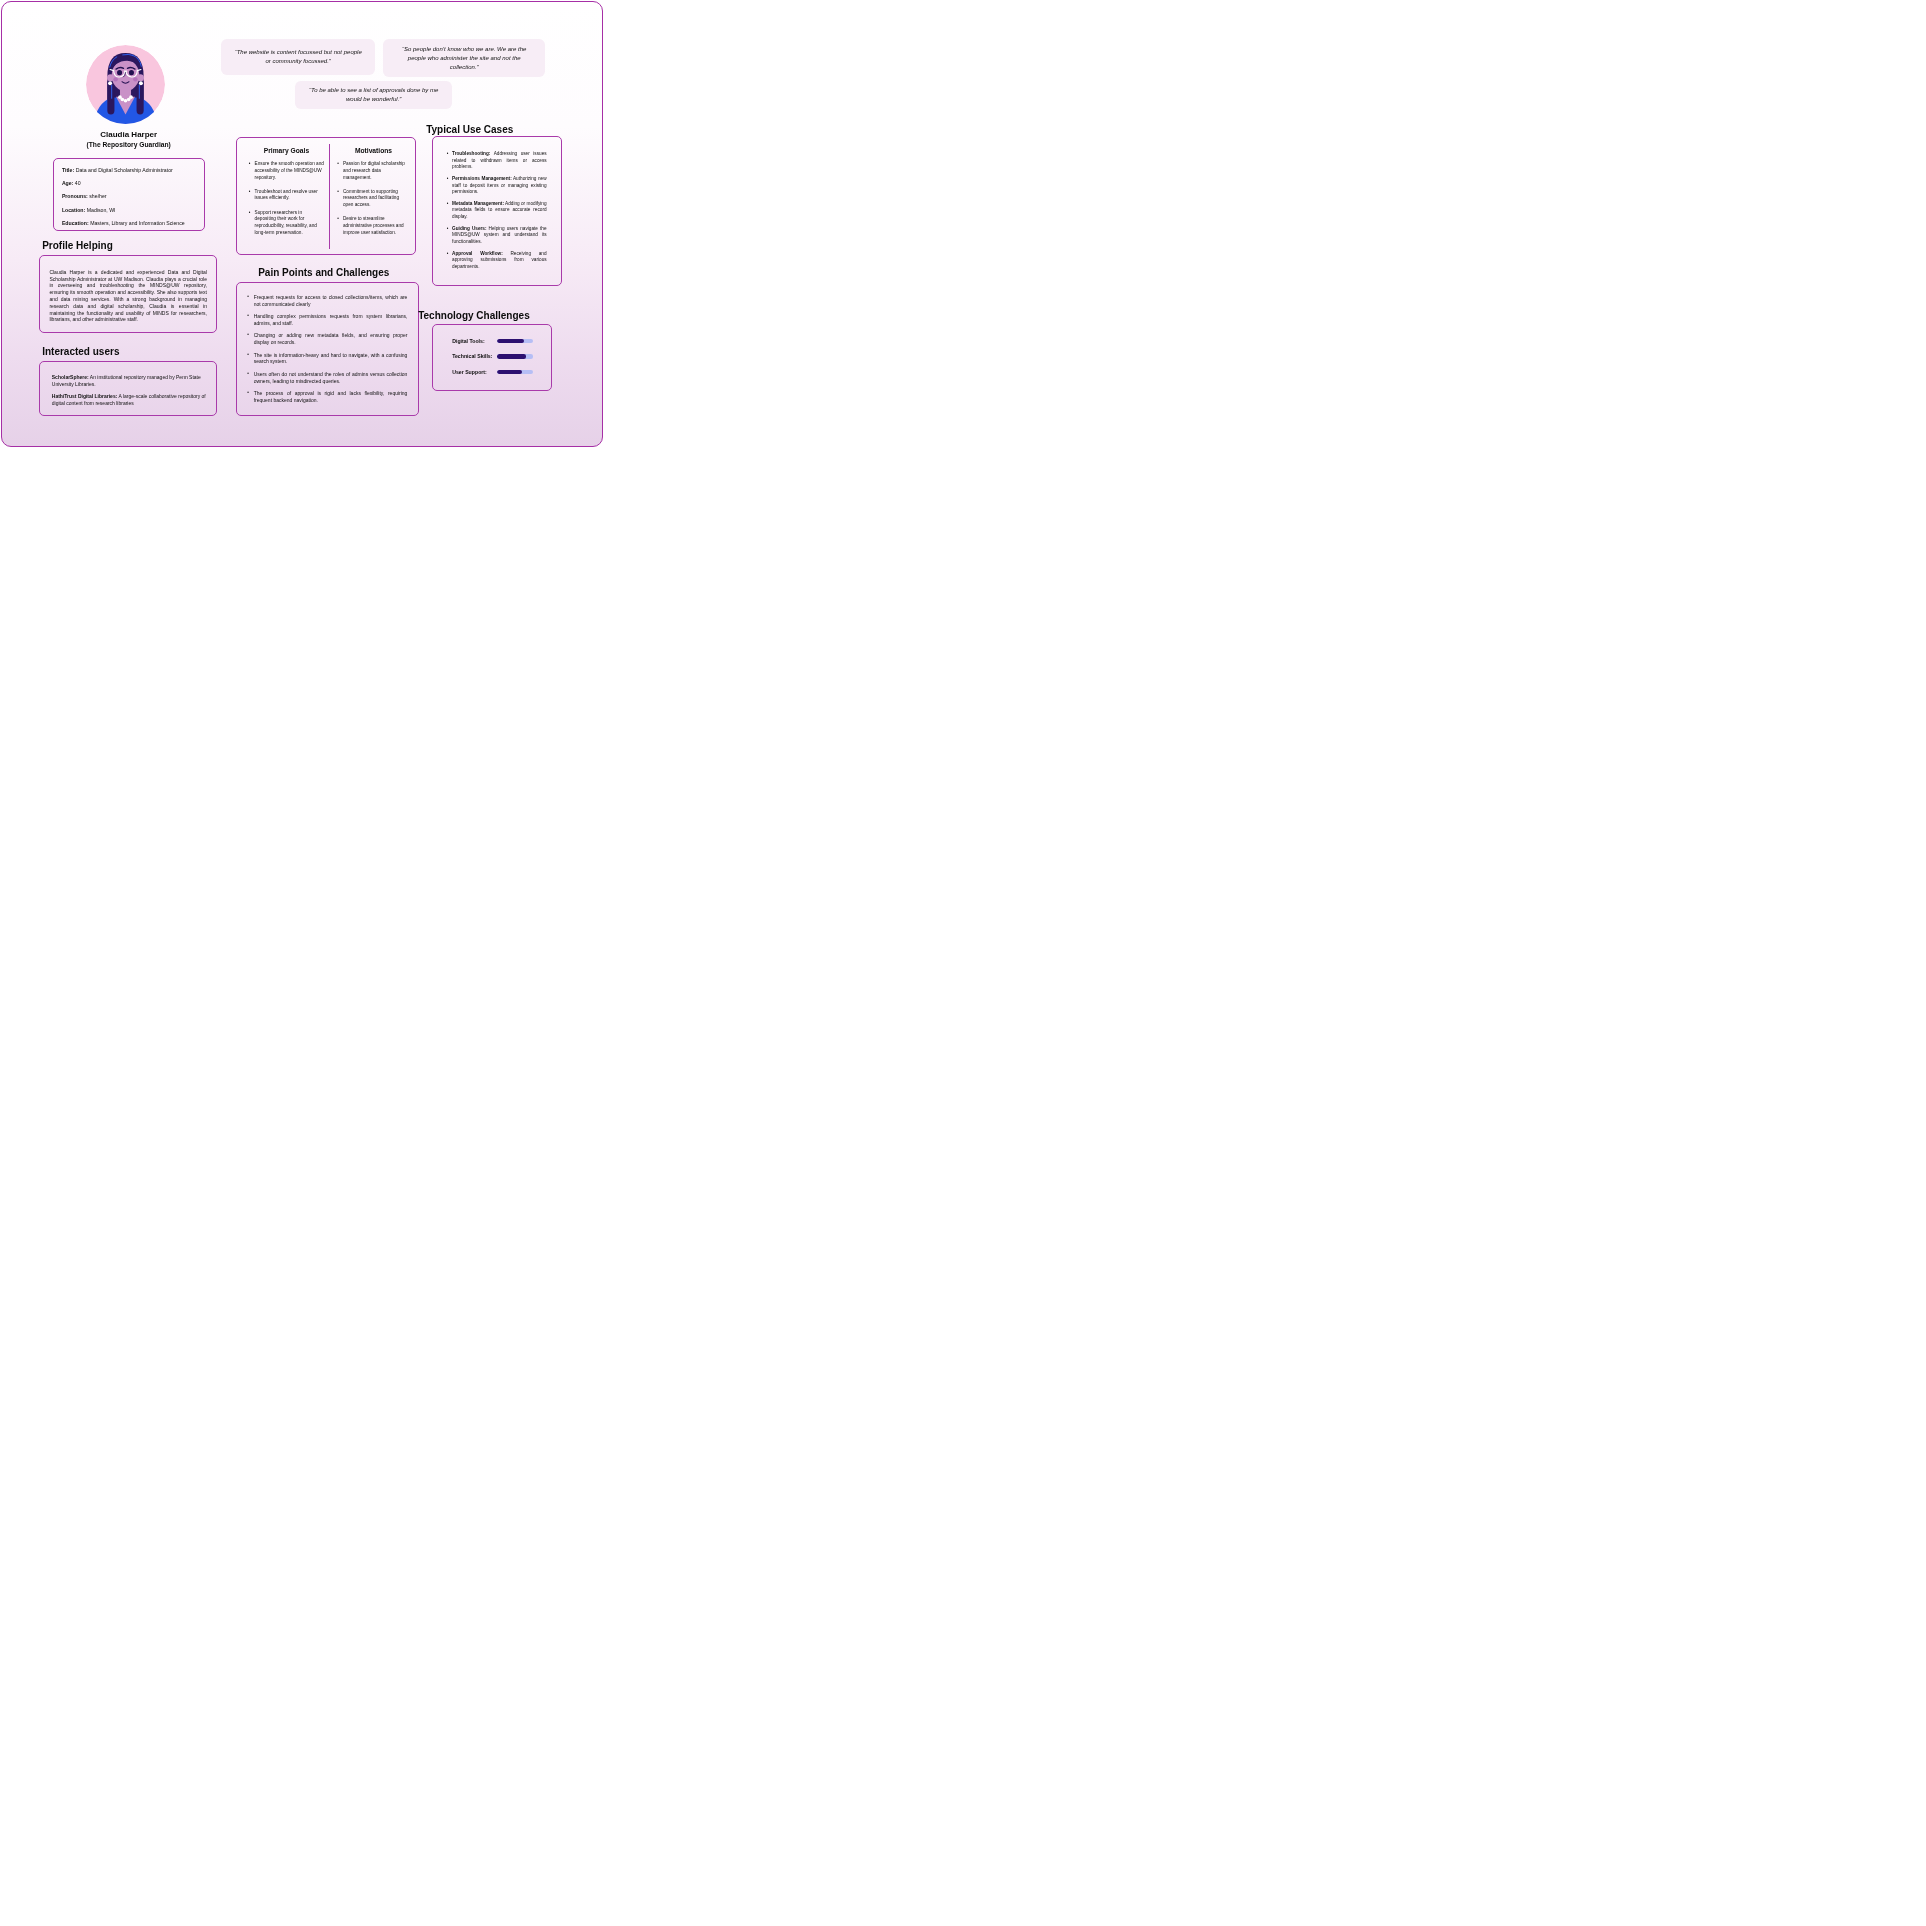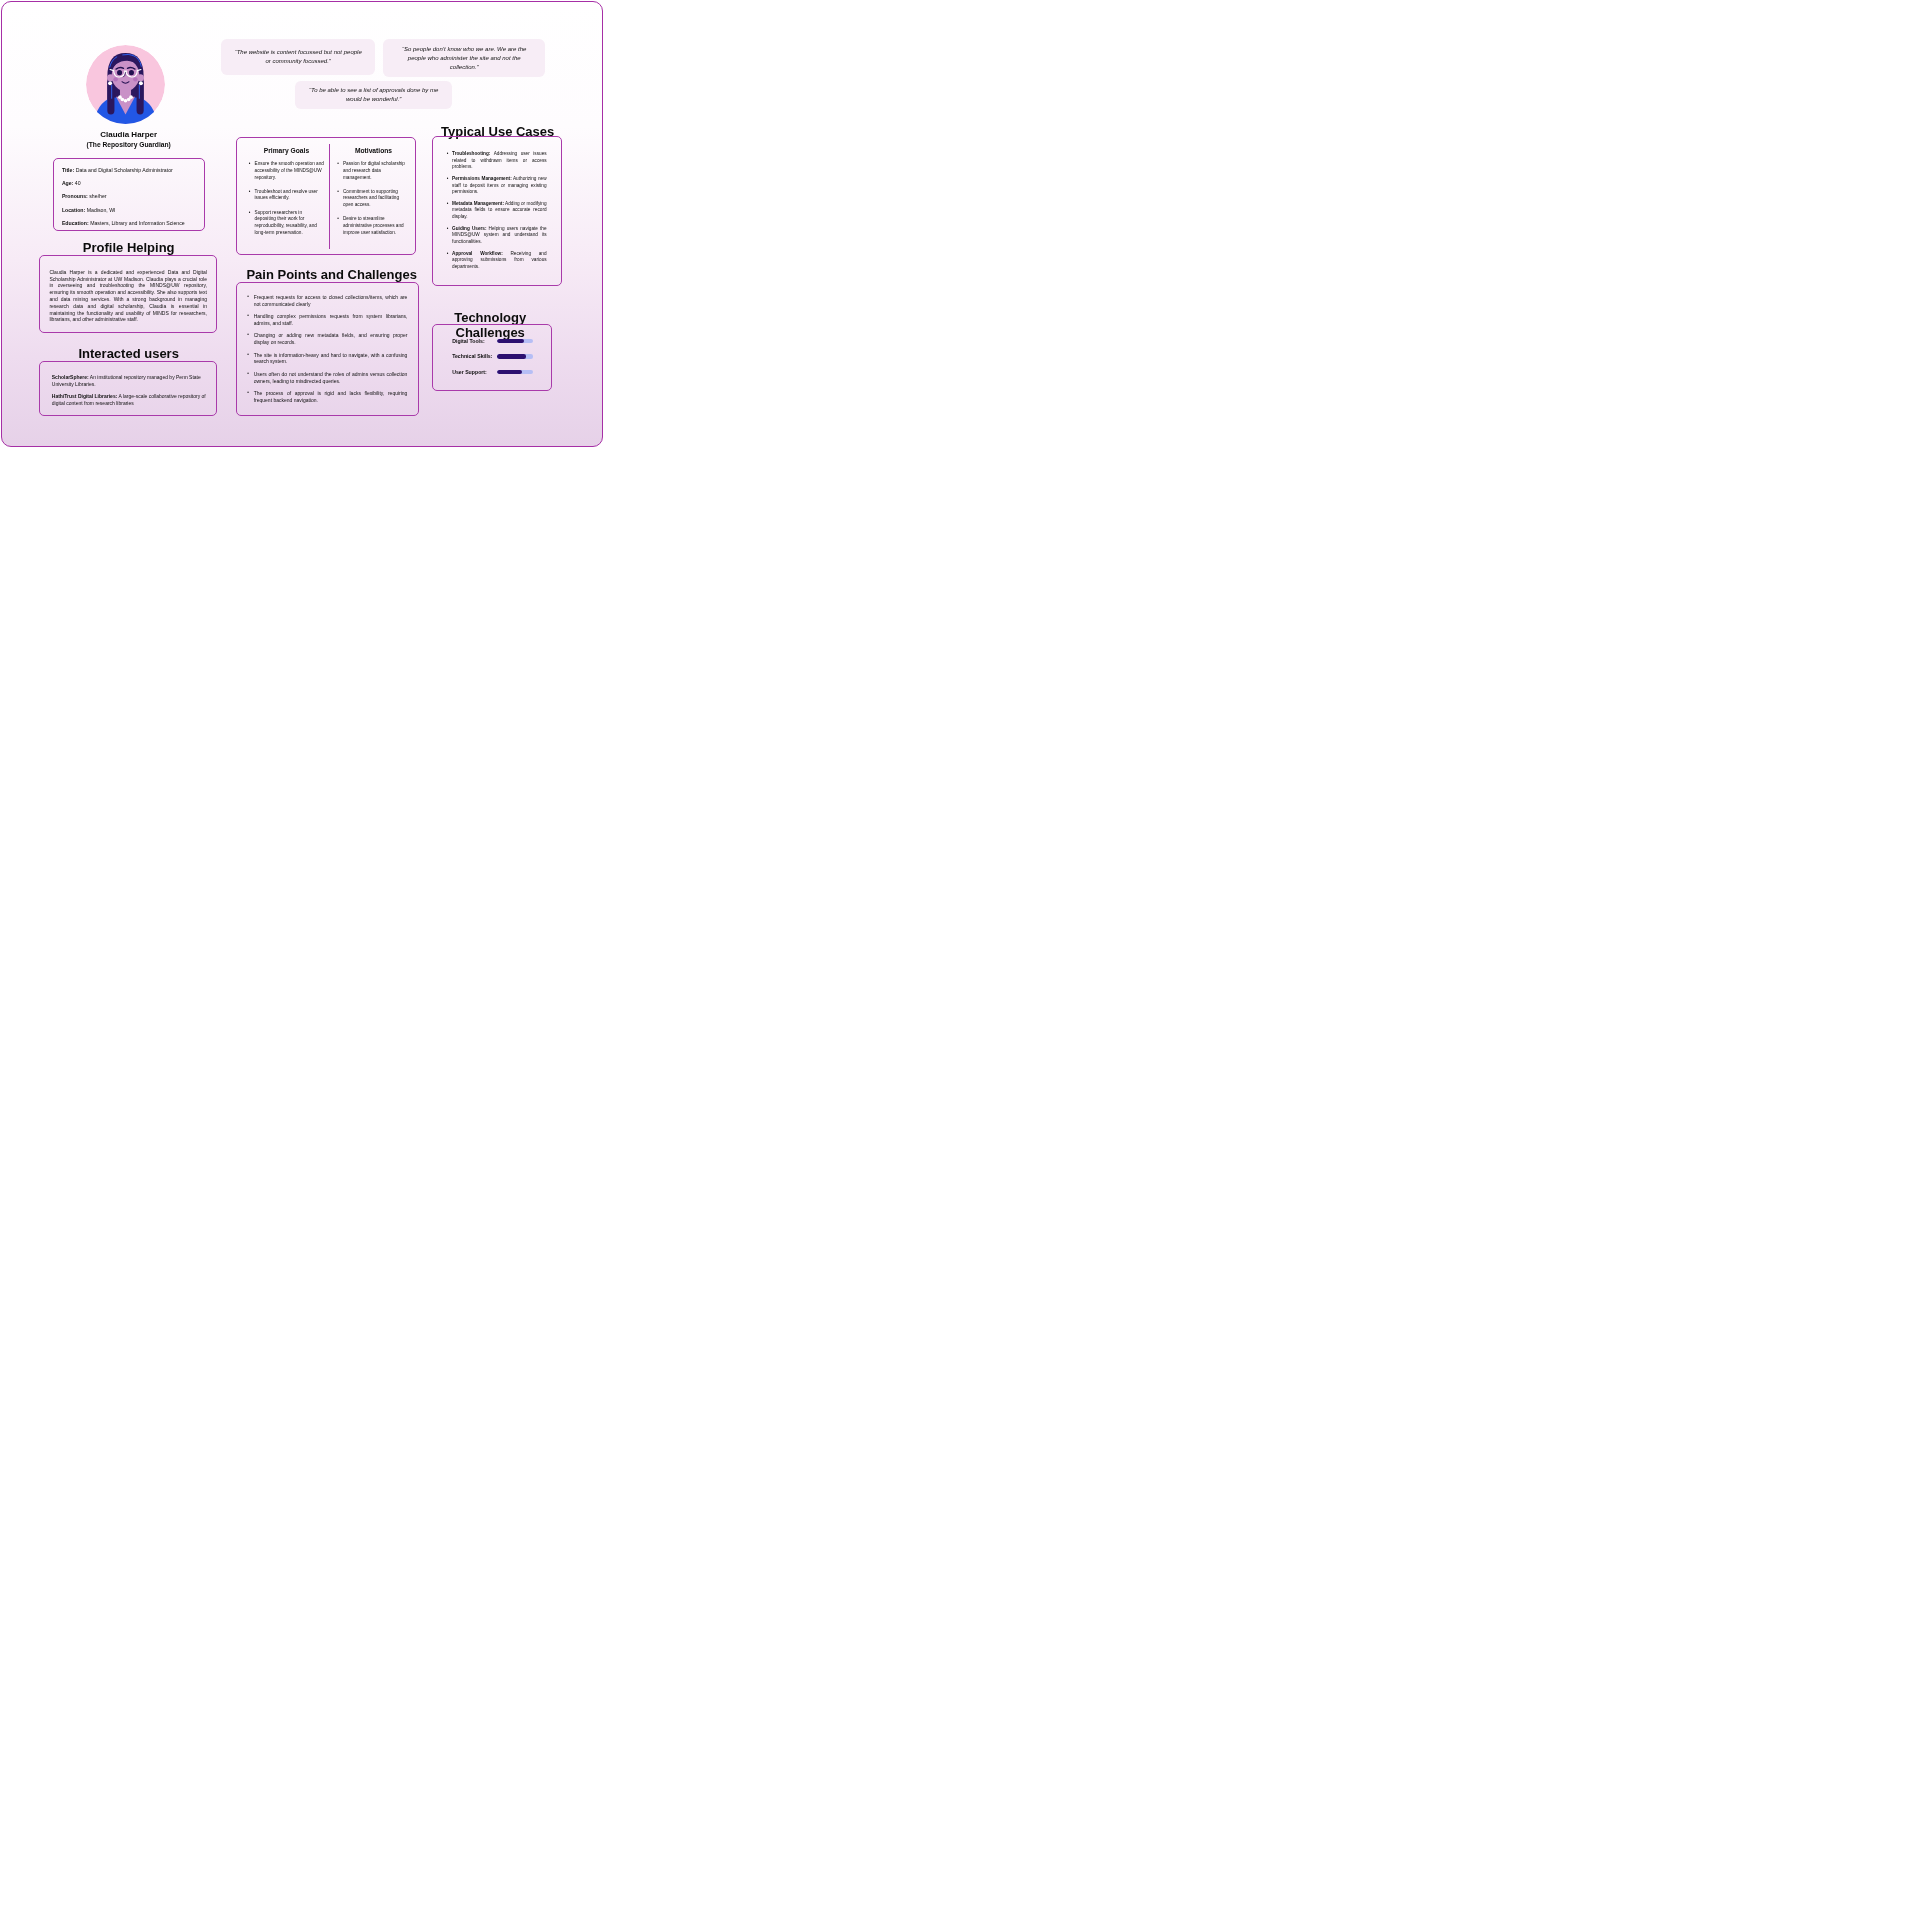--- a/index.html
+++ b/index.html
@@ -16,21 +16,21 @@
   .avatar { left:84px; top:43px; width:79px; height:79px; }
   .name-block { left:40px; top:128px; width:173px; text-align:center; color:#0d0d0d; }
   .persona-name { font-size:8px; font-weight:bold; }
   .persona-archetype { font-size:6.7px; font-weight:bold; margin-top:1.9px; }
   .card {
     border:0.7px solid #a93aaa; border-radius:5px; background:transparent;
   }
   .details-card { left:51px; top:156px; width:152px; height:73px; padding:7.7px 7px 4.6px 7.7px; }
   .detail-row { font-size:5.2px; color:#111; margin-bottom:7.3px; }
   .detail-row b { font-weight:bold; }
-  .section-heading { font-size:13px; font-weight:bold; color:#0c0c0c; text-align:center; }
+  .section-heading { font-size:10px; font-weight:bold; color:#0c0c0c; }
   .h-summary { left:40px; top:238px; width:173px; }
   .summary-card { left:37px; top:253px; width:178px; height:78px; padding:12.7px 9.2px 7.7px 9.2px; }
   .summary-text { font-size:5px; line-height:6.8px; text-align:justify; color:#111; }
   .h-interacted { left:40px; top:344px; width:173px; }
   .interacted-card { left:37px; top:359px; width:178px; height:55px; padding:12px 10px 6.2px 11.6px; }
   .interacted-item { font-size:5px; line-height:6.7px; color:#111; margin-bottom:5.8px; }
   .interacted-item b { font-weight:bold; }
 
   
   .quote-card {
@@ -46,21 +46,21 @@
   .goals-card { left:234px; top:135px; width:180px; height:118px; display:flex; }
   .goals-col { position:relative; padding-top:8.5px; }
   .goals-col-left { width:92px; padding-left:11.6px; padding-right:4.6px; }
   .goals-col-right { width:87px; padding-left:8.5px; padding-right:5.4px; }
   .goals-divider { position:absolute; left:92px; top:5.4px; bottom:5.4px; width:0.8px; background:#a93aaa; }
   .goals-heading { font-size:6.7px; font-weight:bold; text-align:center; color:#0c0c0c; margin-bottom:7.7px; }
   .blist .bullet { position:relative; padding-left:5.8px; font-size:4.7px; line-height:6.6px; color:#111; margin-bottom:7.7px; }
   .blist .bullet::before { content:"\2022"; position:absolute; left:0; top:0; font-size:4.6px; }
 
   
-  .h-pain { left:243px; top:265px; width:173px; }
+  .h-pain { left:256px; top:265px; width:173px; }
   .pain-card { left:234px; top:280px; width:183px; height:134px; padding:10.8px 10.8px 6.2px 10px; }
   .pain-card .bullet { padding-left:6.5px; font-size:5px; line-height:6.7px; text-align:justify; margin-bottom:5.8px; }
 
   
   .h-usecases { left:424px; top:122px; width:143px; }
   .usecases-card { left:430px; top:134px; width:130px; height:150px; padding:14px 14.6px 6.2px 13.5px; }
   .usecases-card .bullet { padding-left:5.4px; font-size:4.7px; line-height:6.5px; text-align:justify; margin-bottom:5.4px; }
   .usecases-card .bullet b, .pain-card .bullet b { font-weight:bold; }
 
   

